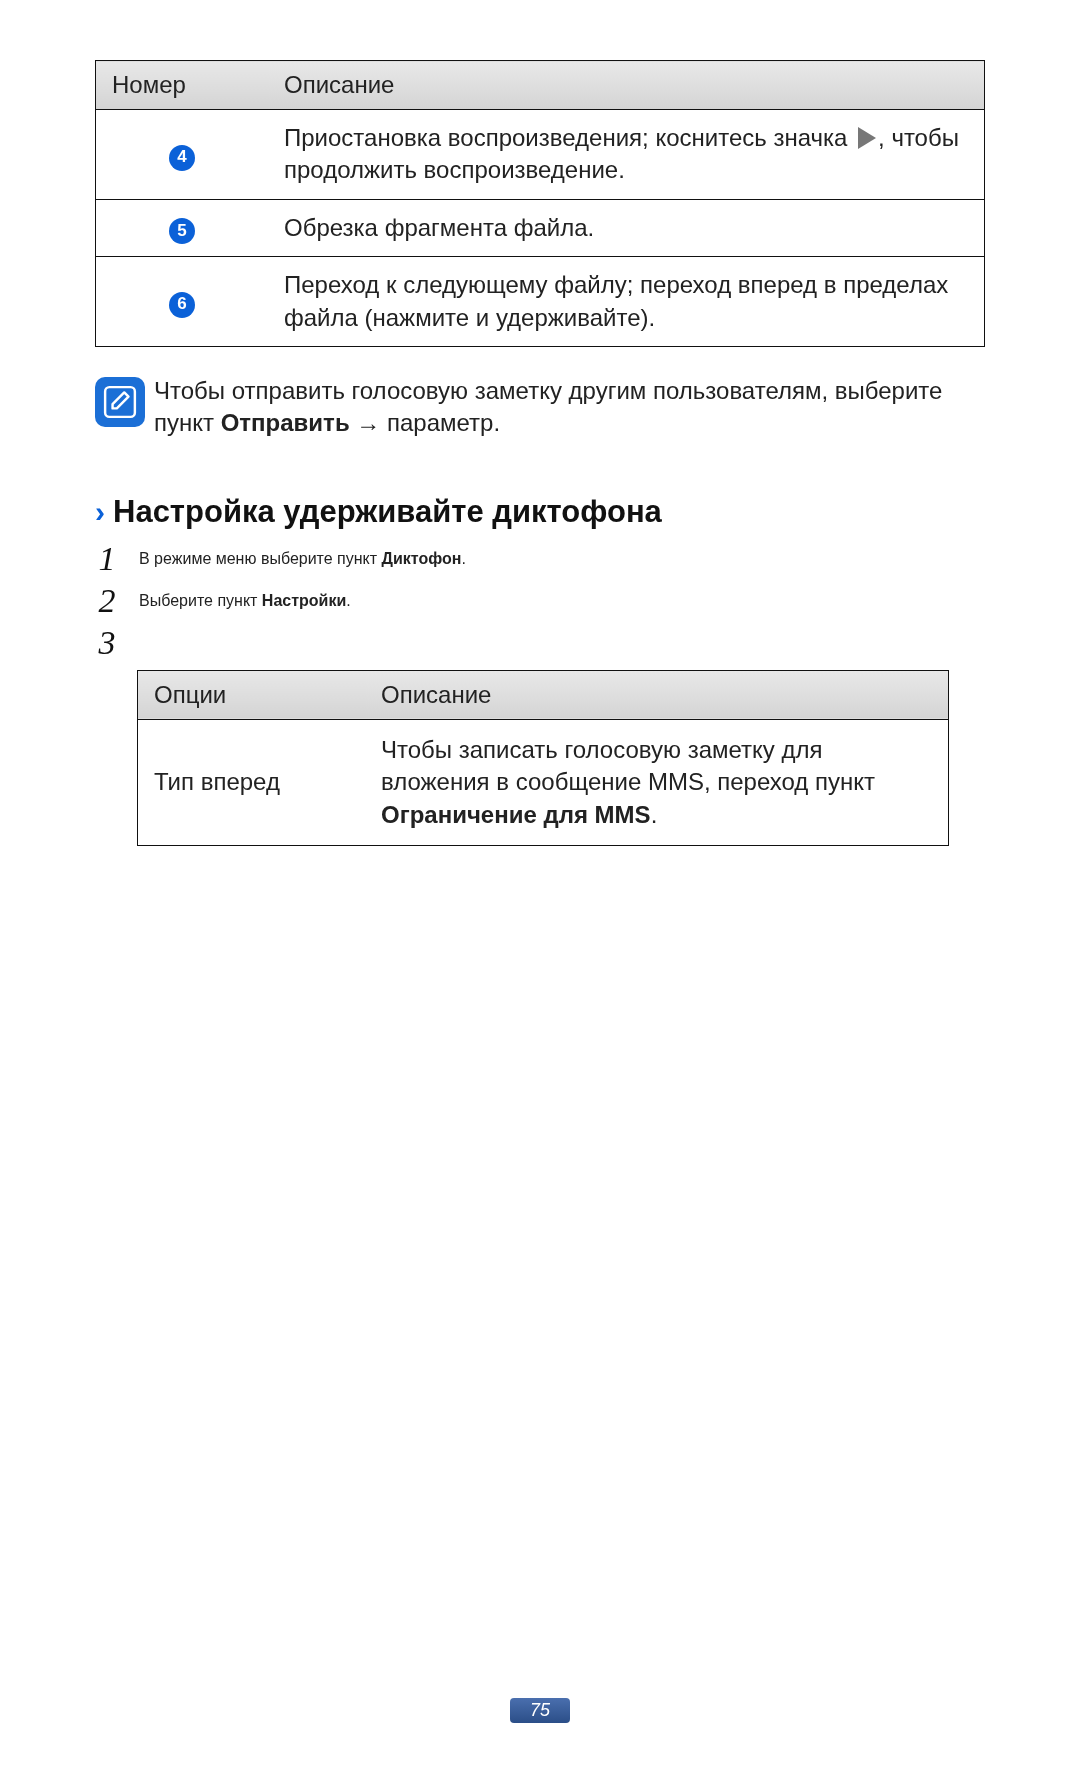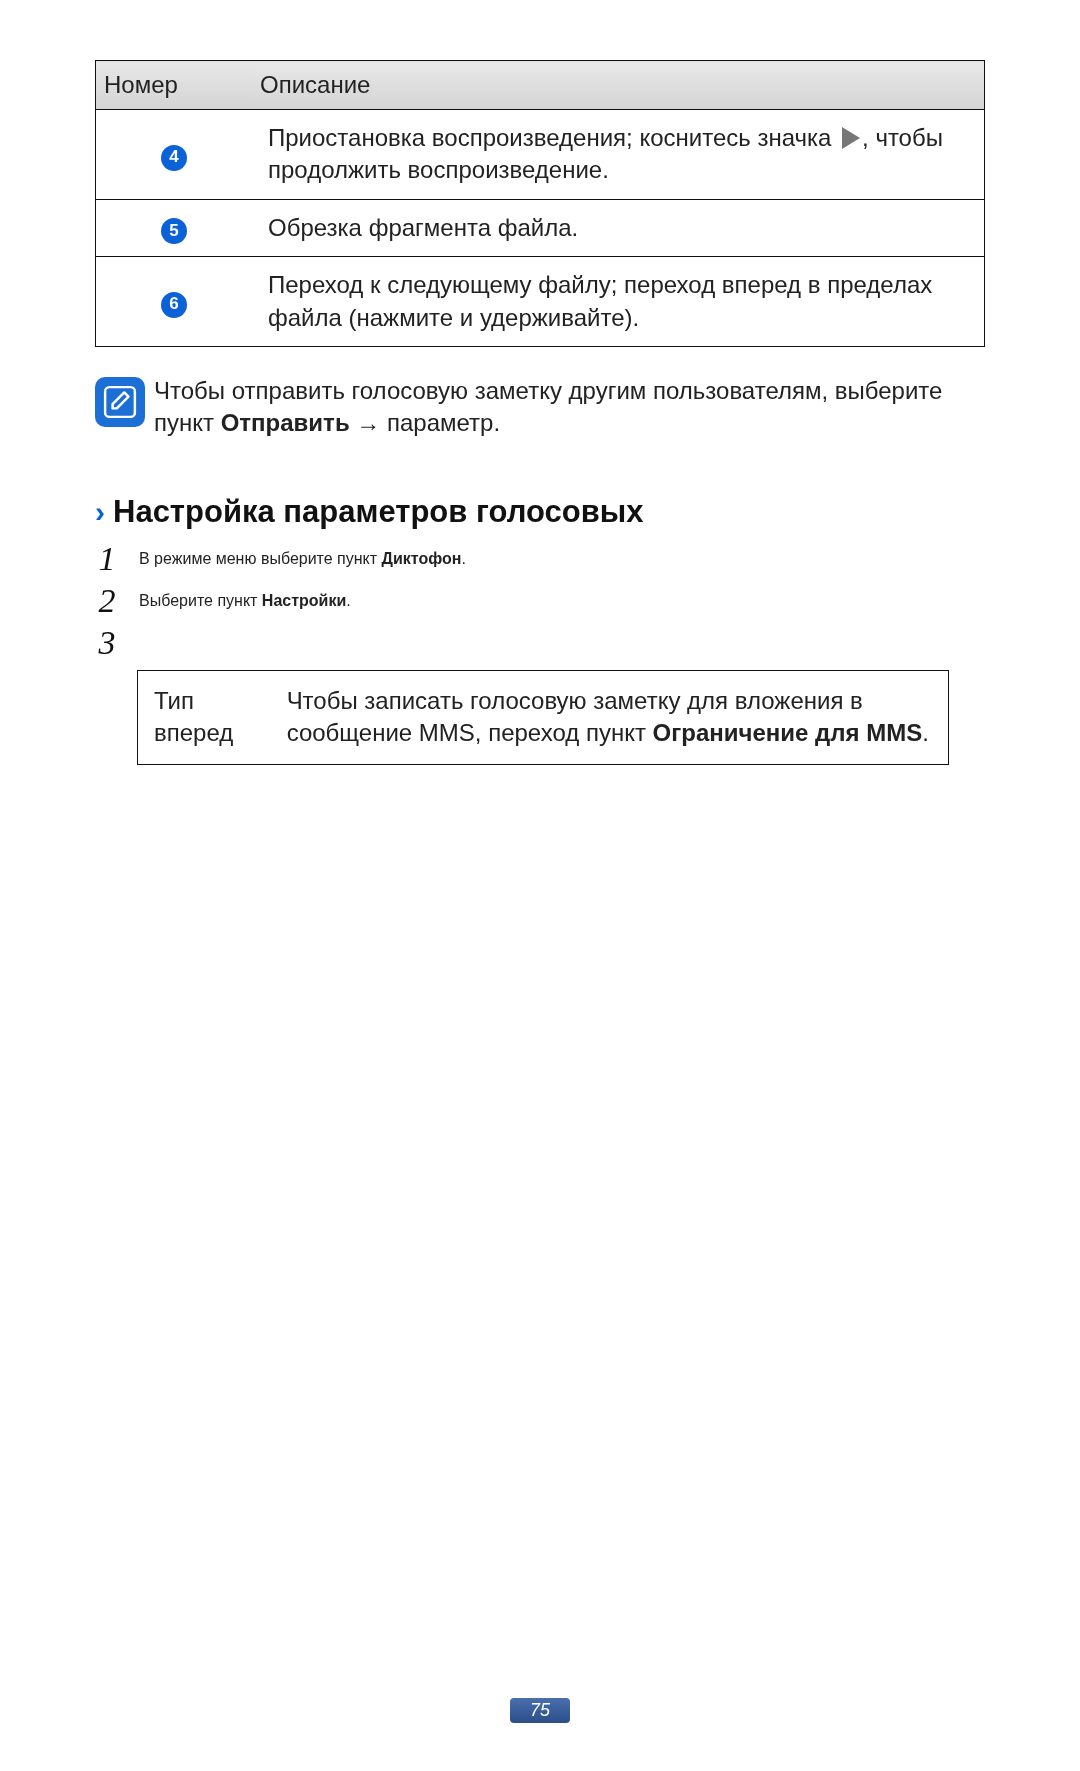--- a/index.html
+++ b/index.html
@@ -20,21 +20,21 @@
   
   table.t1 {
     width: 100%;
     border-collapse: collapse;
     border: 1.5px solid #111;
   }
   table.t1 th {
     background: linear-gradient(#e8e8e8, #d4d4d4);
     font-weight: normal;
     text-align: left;
-    padding: 10px 8px;
+    padding: 10px 16px;
     font-size: 24px;
     border-right: none;
   }
   table.t1 th.col-number { width: 140px; }
   table.t1 td {
     border-top: 1px solid #111;
     padding: 12px 16px;
     font-size: 24px;
     line-height: 1.35;
     vertical-align: middle;
@@ -213,39 +213,43 @@
         <path d="M9 22 L9 18 L20 7 L24 11 L13 22 Z" fill="none" stroke="#fff" stroke-width="2.3" stroke-linejoin="round"></path>
       </svg>
     </div>
     <div class="note-text">
       <span>Чтобы отправить голосовую заметку другим пользователям, выберите пункт </span><b>Отправить</b><span> → </span><span>параметр.</span>
     </div>
   </div>
 
   <div class="heading">
     <span class="chev">›</span>
-    <span>Настройка параметров голосовых</span>
+    <span>Настройка удерживайте диктофона</span>
   </div>
 
   <div class="steps">
     <div class="step">
       <div class="step-num">1</div>
       <div class="step-text"><span>В режиме меню выберите пункт </span><b>Диктофон</b><span>.</span></div>
     </div>
     <div class="step">
       <div class="step-num">2</div>
       <div class="step-text"><span>Выберите пункт </span><b>Настройки</b><span>.</span></div>
     </div>
     <div class="step">
       <div class="step-num">3</div>
     </div>
   </div>
 
   <table class="t2">
     <tbody>
+        <tr>
+      <th class="col-opt">Опции</th>
+      <th>Описание</th>
+    </tr>
     <tr>
       <td>Тип вперед</td>
       <td>
         <span>Чтобы записать голосовую заметку для вложения в сообщение MMS, переход пункт </span><b>Ограничение для MMS</b><span>.</span>
       </td>
     </tr>
   </tbody>
     </table>
 
 </div>

